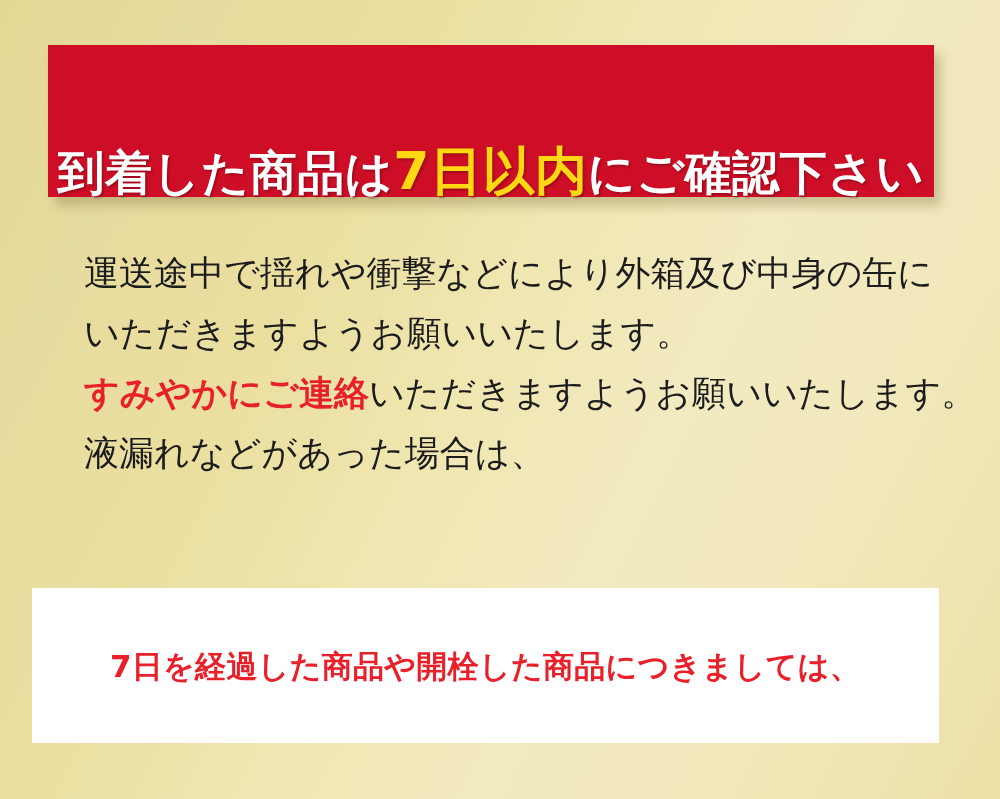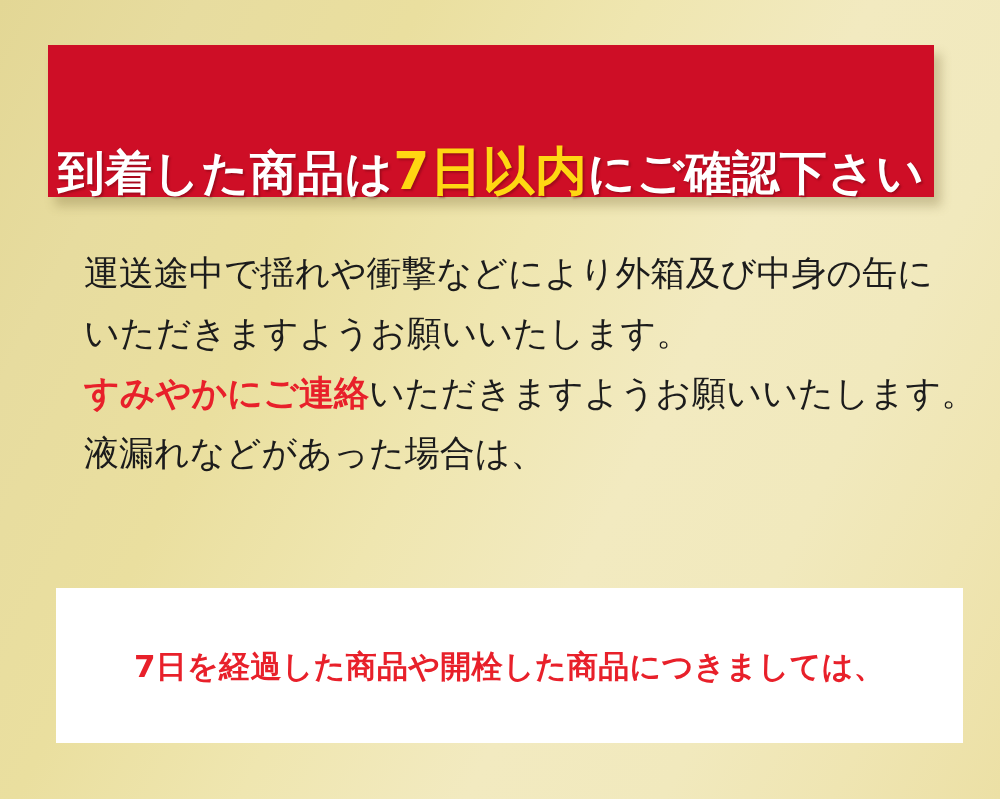--- a/index.html
+++ b/index.html
@@ -77,21 +77,21 @@
     letter-spacing: 0px;
   }
   .body-line .hl-red {
     color: #e8202a;
     font-weight: bold;
   }
 
   
   .notice-box {
     position: absolute;
-    left: 56px;
+    left: 32px;
     top: 588px;
     width: 907px;
     height: 155px;
     background: #ffffff;
     display: flex;
     flex-direction: column;
     align-items: center;
     justify-content: center;
   }
   .notice-line {

